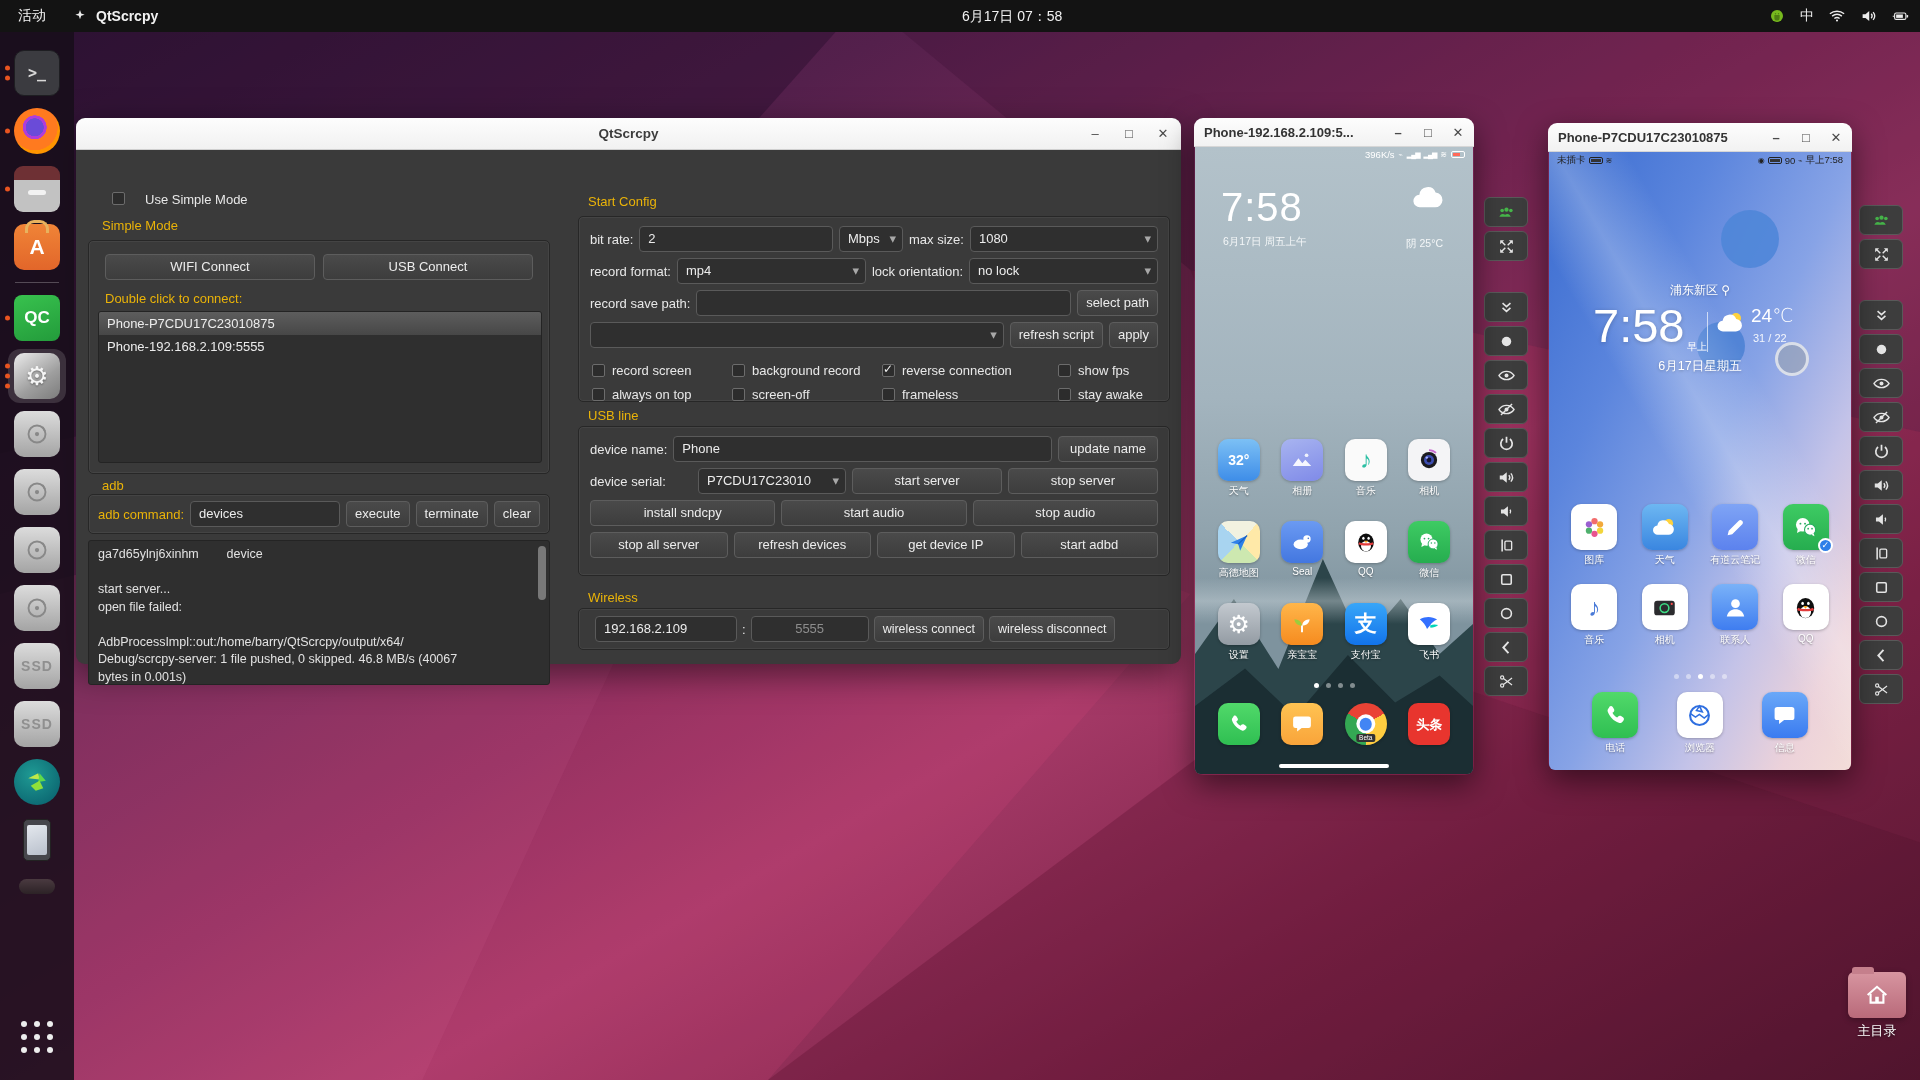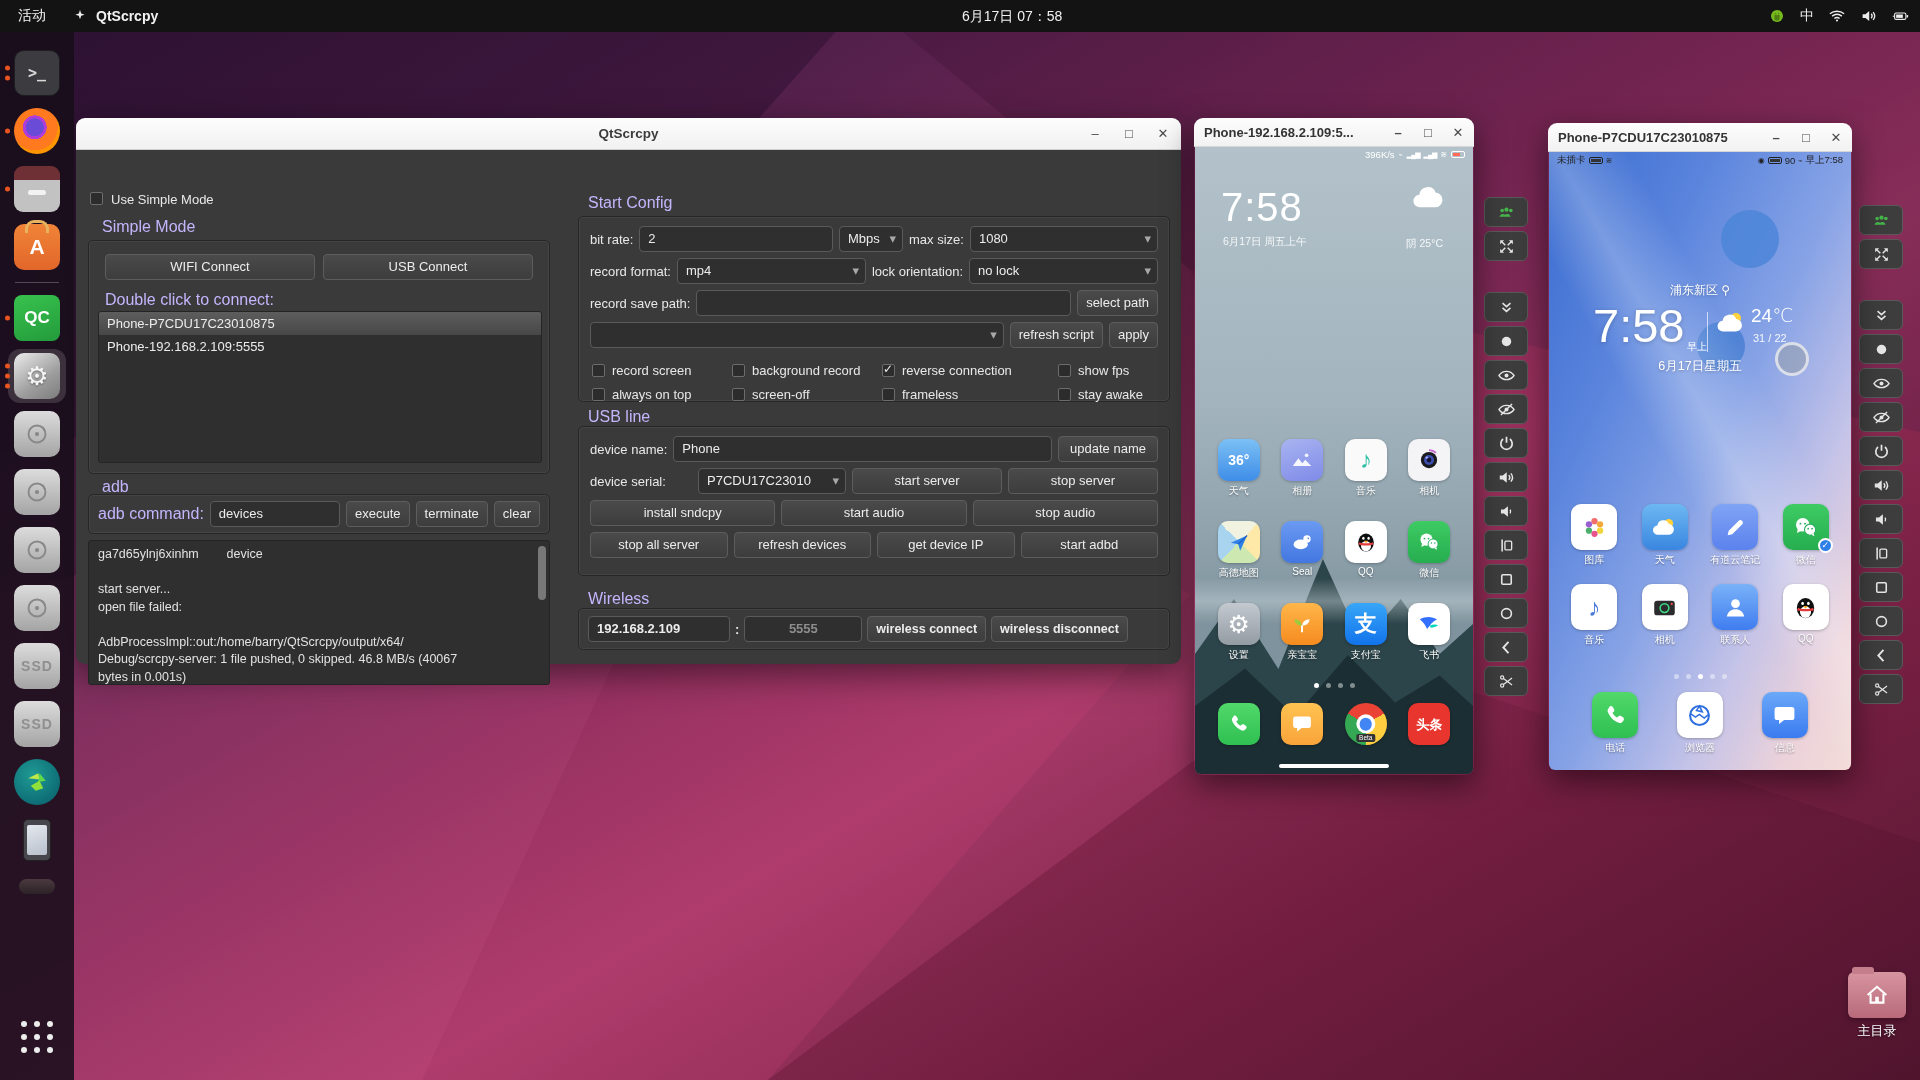--- a/index.html
+++ b/index.html
@@ -55,29 +55,29 @@
   
   .win{position:absolute;border-radius:9px;box-shadow:0 10px 34px rgba(0,0,0,.5);z-index:10;}
   .wtitle{position:relative;height:32px;background:linear-gradient(#fdfdfd,#f1f1f1);border-bottom:1px solid #cfcfcf;
     border-radius:9px 9px 0 0;display:flex;align-items:center;}
   .wtitle-center{position:absolute;left:0;right:0;text-align:center;font-weight:bold;font-size:13.5px;color:#3c3c3c;}
   .wctrls{position:absolute;right:10px;display:flex;gap:18px;color:#4a4a4a;font-size:13px;}
   .wctrl{width:16px;text-align:center;cursor:default;}
   
   .qtwin{left:76px;top:118px;width:1105px;height:546px;background:#3a3a3a;}
   .qtbody{position:relative;width:100%;height:514px;color:#e8e8e8;font-size:13px;}
-  .lbl{position:absolute;color:#c4b5fd;font-size:16px;white-space:nowrap;}
+  .lbl{position:absolute;color:#eab308;font-size:13px;white-space:nowrap;}
   .gbox{position:absolute;border:1px solid #272727;border-radius:5px;box-shadow:inset 0 0 0 1px rgba(255,255,255,.05);}
   .btn{background:linear-gradient(#4a4a4a,#3d3d3d);border:1px solid #5d5d5d;border-radius:4px;color:#ececec;
     font-size:13px;height:26px;line-height:24px;text-align:center;padding:0 8px;white-space:nowrap;overflow:hidden;cursor:default;}
   .input,.combo{background:#2f2f2f;border:1px solid #5a5a5a;border-radius:4px;height:26px;line-height:24px;
     padding:0 8px;color:#ececec;font-size:13px;white-space:nowrap;overflow:hidden;}
   .combo{position:relative;padding-right:20px;}
   .combo::after{content:"▾";position:absolute;right:6px;top:0;color:#a8a8a8;}
-  .cbrow{position:absolute;display:flex;align-items:flex-start;gap:8px;}
+  .cbrow{position:absolute;display:flex;align-items:flex-start;gap:20px;margin-left:22px;}
   .cbx{width:13px;height:13px;border:1px solid #6c6c6c;border-radius:2px;background:#2c2c2c;position:relative;flex:0 0 auto;}
   .cbx.on::after{content:"✓";position:absolute;left:0px;top:-3px;font-size:12px;color:#f0f0f0;}
   .devlist{position:absolute;background:#2f2f2f;border:1px solid #242424;border-radius:3px;overflow:hidden;}
   .devrow{height:23px;line-height:23px;padding-left:8px;font-size:13px;color:#ececec;}
   .devrow.sel{background:linear-gradient(#5d5d5d,#474747);}
   .logbox{position:absolute;background:#2f2f2f;border:1px solid #242424;border-radius:3px;
     padding:5px 14px 5px 9px;font-size:12.5px;line-height:17.5px;color:#e2e2e2;overflow:hidden;}
   .logline{white-space:pre;min-height:17.5px;}
   .sbthumb{position:absolute;right:3px;top:5px;width:8px;height:54px;border-radius:4px;background:#787878;}
   .frow{display:flex;align-items:center;gap:6px;}
@@ -446,21 +446,21 @@
         </div>
       <div class="frow" id="actionRow">
           <div class="btn flex1">stop all server</div>
           <div class="btn flex1">refresh devices</div>
           <div class="btn flex1">get device IP</div>
           <div class="btn flex1">start adbd</div>
         </div>
     </div>
 
     <div class="lbl" style="left:512px;top:440px;">Wireless</div>
-    <div class="gbox frow" style="left:502px;top:458px;width:592px;height:42px;padding:0 9px;gap:5px;font-weight:bold;">
+    <div class="gbox frow" style="left:502px;top:458px;width:592px;height:42px;padding:0 16px;gap:5px;">
       <div class="input" style="width:142px;"><span>192.168.2.109</span></div>
       <span>:</span>
       <div class="input" style="width:118px;color:#8d8d8d;text-align:center;"><span>5555</span></div>
       <div class="btn" style="font-size:12.5px;">wireless connect</div>
       <div class="btn" style="font-size:12.5px;">wireless disconnect</div>
     </div>
   </div>
 </div>
 
 <div class="pwin" style="left:1194px;top:118px;width:280px;height:657px;">
@@ -491,21 +491,21 @@
     <div class="p1date">6月17日 周五上午</div>
     <div class="p1cloud" id="p1cloud">
         <svg width="36" height="36" viewBox="0 0 24 24" style="display:block">
           <path d="M6 17.5a4.2 4.2 0 0 1-.4-8.4A5.6 5.6 0 0 1 16.4 7.7 4.8 4.8 0 0 1 15.8 17.5z" fill="#fff"></path>
         </svg>
       </div>
     <div class="p1wx">阴  25°C</div>
     <div class="prow" id="p1row0" style="left:12px;top:292px;width:254px;grid-template-columns:repeat(4,1fr);">
         <div class="appcell">
           <div class="appico" style="width: 42px; height: 42px; background: linear-gradient(rgb(124, 192, 245), rgb(62, 141, 232)); color: rgb(255, 255, 255);">
-            <span class="appglyph" style="font-size: 14px; color: rgb(255, 255, 255);">36°</span>
+            <span class="appglyph" style="font-size: 14px; color: rgb(255, 255, 255);">32°</span>
           </div>
           <div class="applabel">天气</div>
         </div>
         <div class="appcell">
           <div class="appico" style="width: 42px; height: 42px; background: linear-gradient(160deg, rgb(168, 180, 240), rgb(127, 138, 232));">
             <svg width="26" height="26" viewBox="0 0 24 24" style="display:block">
               <path d="M3.5 17.5l5.2-7.2 3.6 4.6 2.7-3.2 5.5 5.8z" fill="#fff" opacity=".92"></path>
               <circle cx="16.2" cy="7.6" r="1.7" fill="#fff" opacity=".85"></circle>
             </svg>
           </div>

